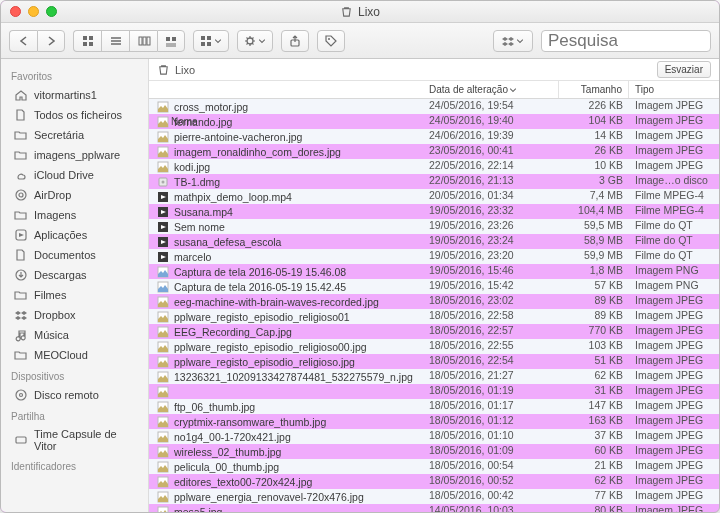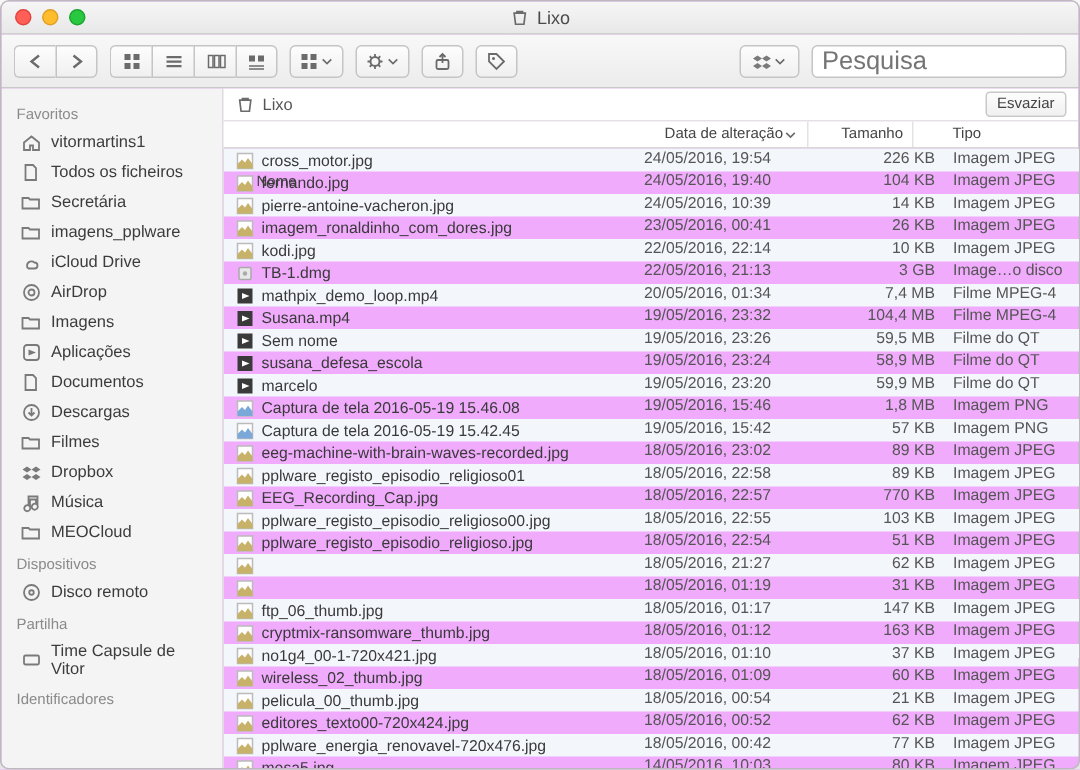--- a/index.html
+++ b/index.html
@@ -32,23 +32,23 @@
 .shead { color: #8a8a8a; font-size: 10px; padding: 6px 10px 3px; }
 .sitem { display: flex; align-items: center; gap: 6px; padding: 3px 10px 3px 13px; color: #3c3c3c; font-size: 11px; cursor: default; }
 .sitem .sicon { width: 14px; height: 14px; flex-shrink: 0; }
 .main { flex: 1; display: flex; flex-direction: column; min-width: 0; }
 .pathbar { height: 22px; border-bottom: 1px solid #e2e2e2; display: flex; align-items: center; padding: 0 8px; justify-content: space-between; background: #fff; }
 .pathbar .crumb { display: flex; align-items: center; gap: 5px; color: #555; font-size: 11px; }
 .emptyBtn { height: 17px; border: 1px solid #c8c8c8; background: linear-gradient(#fdfdfd,#f0f0f0); border-radius: 3px; font-size: 10px; padding: 0 7px; color: #444; }
 .cols { height: 18px; display: flex; border-bottom: 1px solid #d8d8d8; background: #fff; font-size: 10px; color: #444; }
 .cols > div { border-right: 1px solid #e3e3e3; display: flex; align-items: center; padding: 0 6px; }
 .cols .cname { flex: 1; padding-left: 22px; margin-top: 40px; }
-.cols .cdate { width: 136px; justify-content: flex-end; }
+.cols .cdate { width: 136px; justify-content: flex-start; }
 .cols .csize { width: 70px; justify-content: flex-end; }
-.cols .ctype { width: 90px; border-right: none; margin-left: 20px; }
+.cols .ctype { width: 90px; border-right: none; }
 .list { flex: 1; overflow-y: auto; }
 .row { height: 15px; display: flex; font-size: 10.5px; color: #3a3a3a; }
 .row:nth-child(odd) { background: #f3f6fb; }
 .row .rname { flex: 1; padding-left: 8px; display: flex; align-items: center; gap: 5px; overflow: hidden; white-space: nowrap; }
 .row .rdate { width: 136px; padding: 0 6px; color: #555; }
 .row .rsize { width: 70px; padding: 0 6px; text-align: right; color: #555; }
 .row .rtype { width: 90px; padding: 0 6px; color: #555; overflow: hidden; white-space: nowrap; text-overflow: ellipsis; }
 .ficon { width: 12px; height: 12px; flex-shrink: 0; }
 svg { display: block; }
 </style>
@@ -402,21 +402,21 @@
             <div class="rsize">104 KB</div>
             <div class="rtype">Imagem JPEG</div>
           </div>
           <div class="row">
             <div class="rname">
               <svg class="ficon" viewBox="0 0 12 12">
                 <use href="#f-jpg"></use>
               </svg>
               <span>pierre-antoine-vacheron.jpg</span>
             </div>
-            <div class="rdate">24/05/2016, 10:39</div>
+            <div class="rdate">24/06/2016, 19:39</div>
             <div class="rsize">14 KB</div>
             <div class="rtype">Imagem JPEG</div>
           </div>
           <div class="row">
             <div class="rname">
               <svg class="ficon" viewBox="0 0 12 12">
                 <use href="#f-jpg"></use>
               </svg>
               <span>imagem_ronaldinho_com_dores.jpg</span>
             </div>
@@ -576,20 +576,21 @@
             </div>
             <div class="rdate">18/05/2016, 22:54</div>
             <div class="rsize">51 KB</div>
             <div class="rtype">Imagem JPEG</div>
           </div>
           <div class="row">
             <div class="rname">
               <svg class="ficon" viewBox="0 0 12 12">
                 <use href="#f-jpg"></use>
               </svg>
+              <span>13236321_10209133427874481_532275579_n.jpg</span>
             </div>
             <div class="rdate">18/05/2016, 21:27</div>
             <div class="rsize">62 KB</div>
             <div class="rtype">Imagem JPEG</div>
           </div>
           <div class="row">
             <div class="rname">
               <svg class="ficon" viewBox="0 0 12 12">
                 <use href="#f-jpg"></use>
               </svg>

